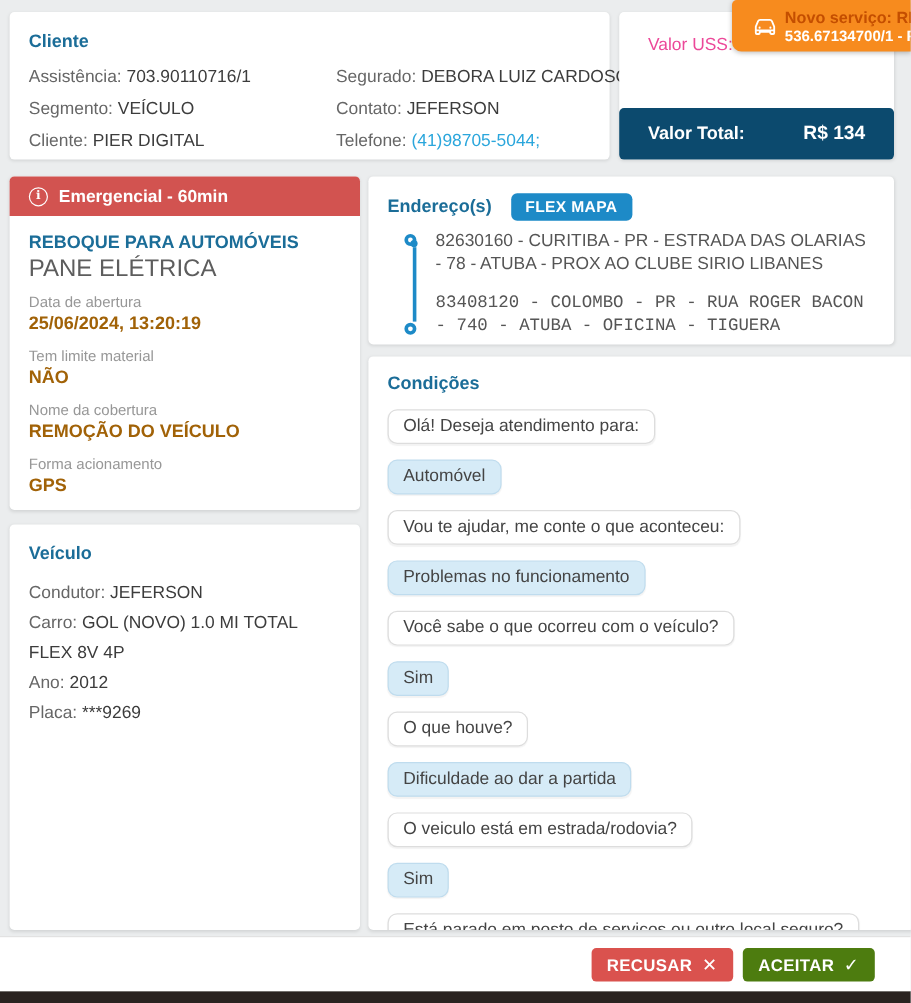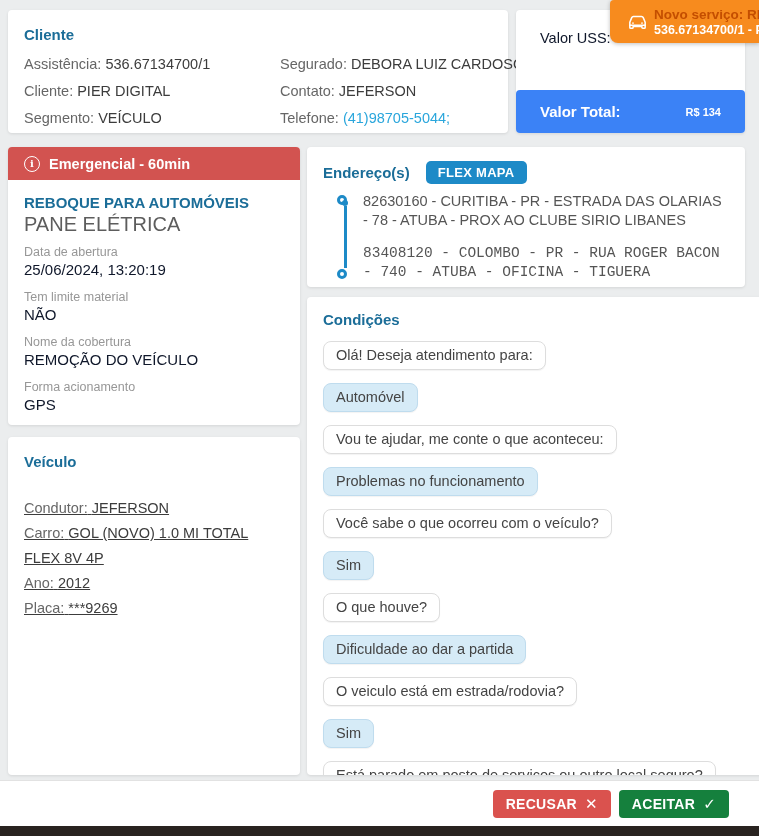--- a/index.html
+++ b/index.html
@@ -24,30 +24,30 @@
   .client-col { width:50%; }
   .client-col.right { padding-left:22px; }
   .field-row { font-size:14.5px; line-height:27px; color:#3c3c3c; white-space:nowrap; }
   .field-row .flabel { color:#666; }
   .field-row .link { color:#2aa6dc; cursor:pointer; }
 
   
   .values-card { left:516px; top:10px; width:229px; height:123px; }
   .values-rows { padding:12px 24px 0 24px; }
   .vrow { display:flex; justify-content:space-between; font-size:14.5px; line-height:33px; }
-  .vrow .vlabel { color:#0f172a; }
+  .vrow .vlabel { color:#ec4899; }
   .vrow .vvalue { font-weight:bold; font-size:16px; color:#3c3c3c; }
   .vtotal {
     position:absolute; left:0; bottom:0; width:100%; height:43px;
-    background:#3b82f6; border-radius:4px;
+    background:#0c4a6e; border-radius:4px;
     display:flex; align-items:center; justify-content:space-between;
     padding:0 24px; color:#fff;
   }
   .vtotal .tlabel { font-size:15px; font-weight:600; }
-  .vtotal .tvalue { font-size:11px; font-weight:bold; }
+  .vtotal .tvalue { font-size:16px; font-weight:bold; }
 
   
   .toast {
     position:absolute; left:610px; top:0; right:0; height:43px;
     background:#f78b1e; border-radius:4px 0 0 8px;
     display:flex; align-items:center; padding-left:10px;
     overflow:hidden; cursor:pointer; z-index:5;
     box-shadow:0 1px 4px rgba(0,0,0,0.25);
   }
   .toast .car { flex:0 0 34px; display:flex; align-items:center; justify-content:center; }
@@ -65,26 +65,26 @@
     width:16px; height:16px; border:1.5px solid #fff; border-radius:50%;
     color:#fff; font-size:10px; font-weight:bold; font-style:normal;
     display:flex; align-items:center; justify-content:center; font-family:"DejaVu Serif",serif;
   }
   .service-header-label { color:#fff; font-size:14.5px; font-weight:bold; }
   .service-body { padding:12px 16px; }
   .service-name { font-size:15px; font-weight:bold; color:#1b6d98; line-height:21px; }
   .service-detail { font-size:20px; color:#5d5d5d; line-height:22px; margin-bottom:8px; }
   .sfield { margin-top:9px; }
   .sfield .slabel { font-size:12.5px; color:#979797; line-height:16px; }
-  .sfield .svalue { font-size:15px; font-weight:normal; color:#0f172a; line-height:20px; }
+  .sfield .svalue { font-size:15px; font-weight:bold; color:#a16207; line-height:20px; }
 
   
   .vehicle-card { left:8px; top:437px; width:292px; height:338px; padding:16px; }
   .vehicle-card .field-row { white-space:normal; line-height:25px; }
-  .vehicle-fields { margin-top:26px;text-decoration:underline; }
+  .vehicle-fields { margin-top:12px; }
 
   
   .addresses-card { left:307px; top:147px; width:438px; height:140px; padding:14px 16px; }
   .addr-header { display:flex; align-items:center; gap:16px; }
   .map-btn {
     background:#1d8ac7; color:#fff; border:none; border-radius:5px;
     font-size:13px; font-weight:bold; padding:4px 12px; letter-spacing:0.3px;
     cursor:pointer; font-family:inherit;
   }
   .timeline { position:relative; margin-top:8px; padding-left:40px; }
@@ -121,34 +121,34 @@
     display:flex; align-items:center; justify-content:flex-end;
     gap:8px; padding-right:30px;
   }
   .btn {
     border:none; border-radius:4px; color:#fff; font-weight:bold;
     font-size:14px; letter-spacing:0.3px; padding:5px 13px;
     display:flex; align-items:center; gap:8px; cursor:pointer; font-family:inherit;justify-content:space-between;
   }
   .btn .glyph { font-size:15px; font-weight:bold; }
   .btn-reject { background:#da524e; }
-  .btn-accept { background:#15803d; }
+  .btn-accept { background:#4d7c0f; }
 
   .bottom-bar { position:absolute; left:0; top:826px; width:759px; height:10px; background:#292320; }
 </style>
 </head>
 <body>
 
 <div class="card client-card">
   <div class="card-title">Cliente</div>
   <div class="client-grid">
     <div class="client-col">
-      <div class="field-row"><span class="flabel">Assistência:</span> <span class="fvalue">536.67134700/1</span></div>
+      <div class="field-row"><span class="flabel">Assistência:</span> <span class="fvalue">703.90110716/1</span></div>
+      <div class="field-row"><span class="flabel">Segmento:</span> <span class="fvalue">VEÍCULO</span></div>
       <div class="field-row"><span class="flabel">Cliente:</span> <span class="fvalue">PIER DIGITAL</span></div>
-      <div class="field-row"><span class="flabel">Segmento:</span> <span class="fvalue">VEÍCULO</span></div>
     </div>
     <div class="client-col right">
       <div class="field-row"><span class="flabel">Segurado:</span> <span class="fvalue">DEBORA LUIZ CARDOSO</span></div>
       <div class="field-row"><span class="flabel">Contato:</span> <span class="fvalue">JEFERSON</span></div>
       <div class="field-row"><span class="flabel">Telefone:</span> <span class="fvalue link">(41)98705-5044;</span></div>
     </div>
   </div>
 </div>
 
 <div class="card values-card">

